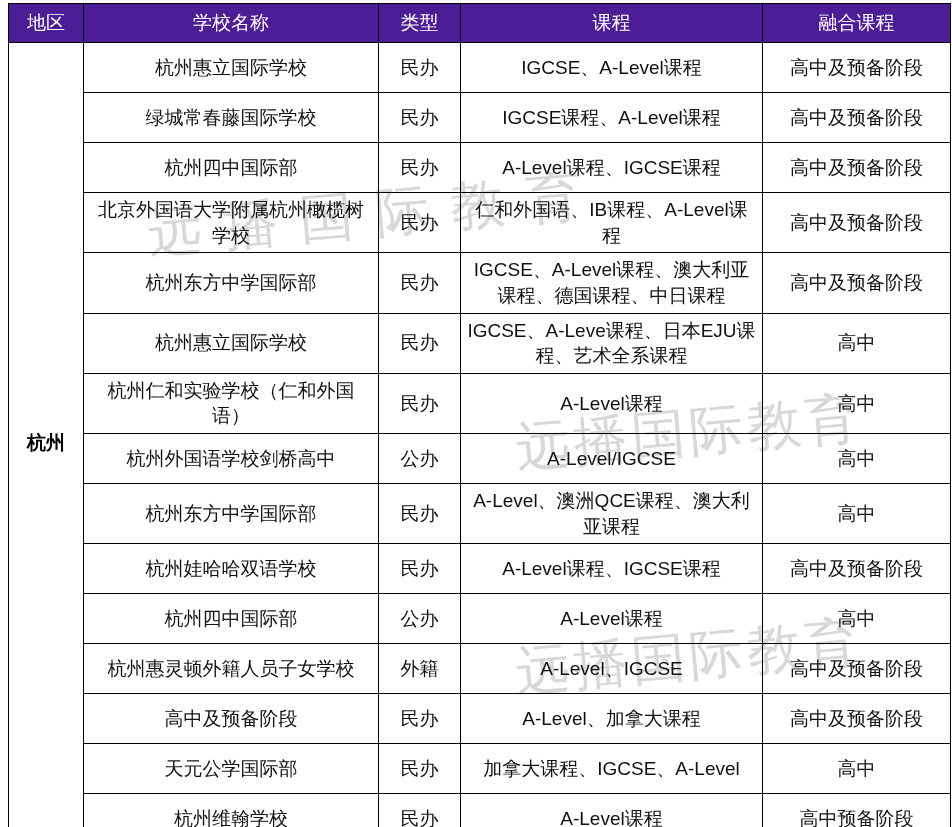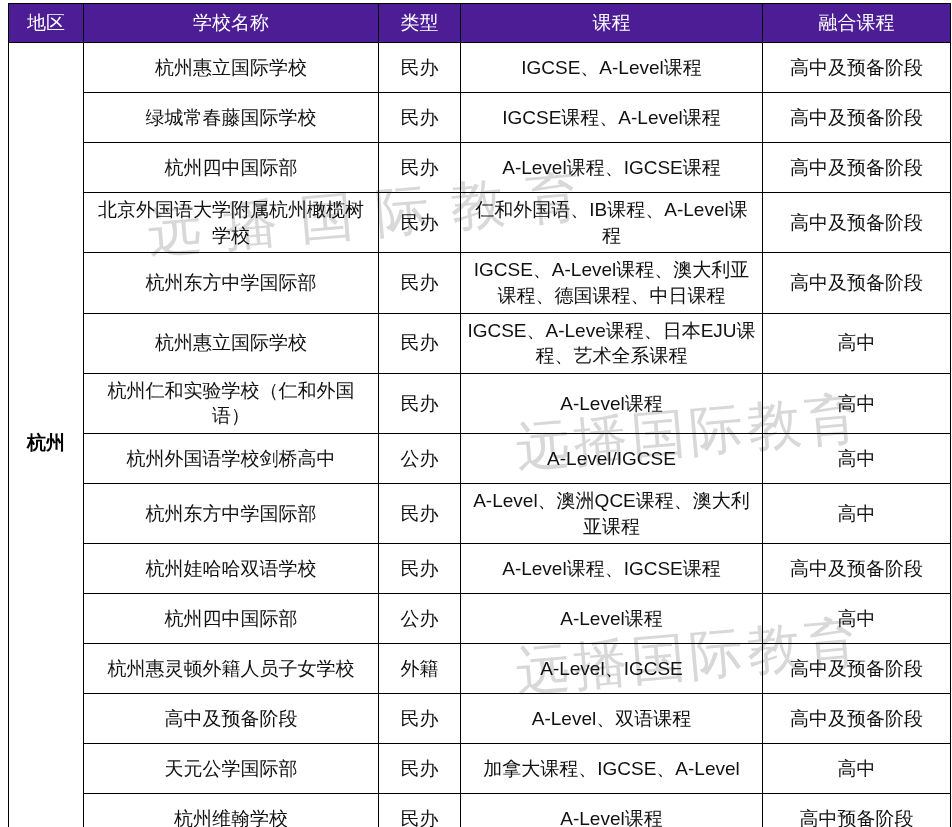--- a/index.html
+++ b/index.html
@@ -166,21 +166,21 @@
         </tr>
         <tr>
           <td>杭州惠灵顿外籍人员子女学校</td>
           <td>外籍</td>
           <td>A-Level、IGCSE</td>
           <td>高中及预备阶段</td>
         </tr>
         <tr>
           <td>高中及预备阶段</td>
           <td>民办</td>
-          <td>A-Level、双语课程</td>
+          <td>A-Level、加拿大课程</td>
           <td>高中及预备阶段</td>
         </tr>
         <tr>
           <td>天元公学国际部</td>
           <td>民办</td>
           <td>加拿大课程、IGCSE、A-Level</td>
           <td>高中</td>
         </tr>
         <tr>
           <td>杭州维翰学校</td>

